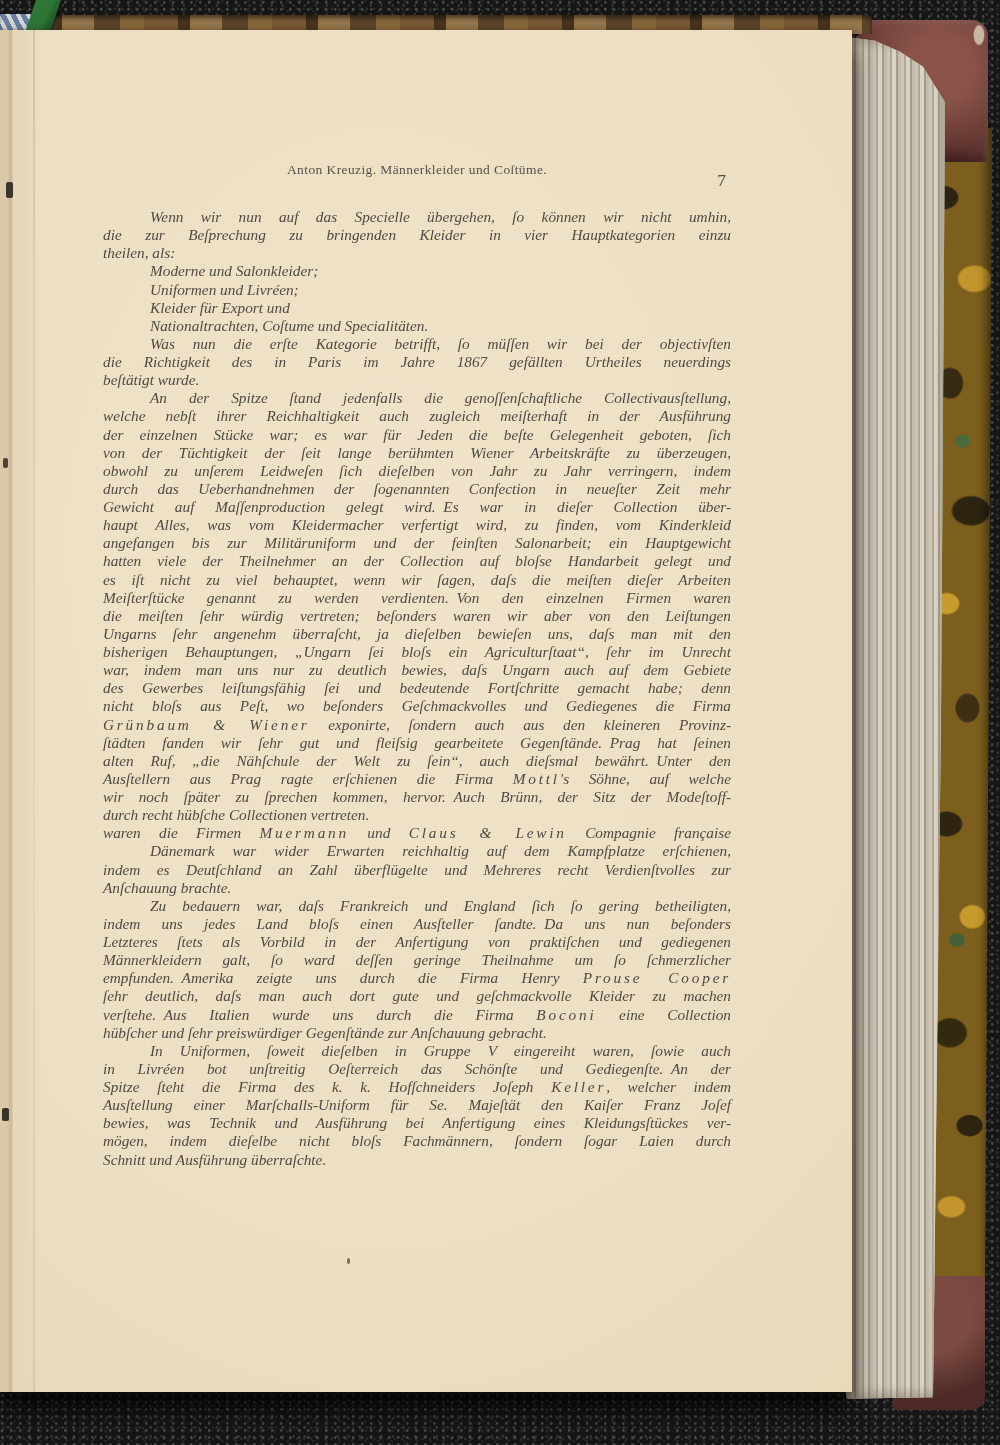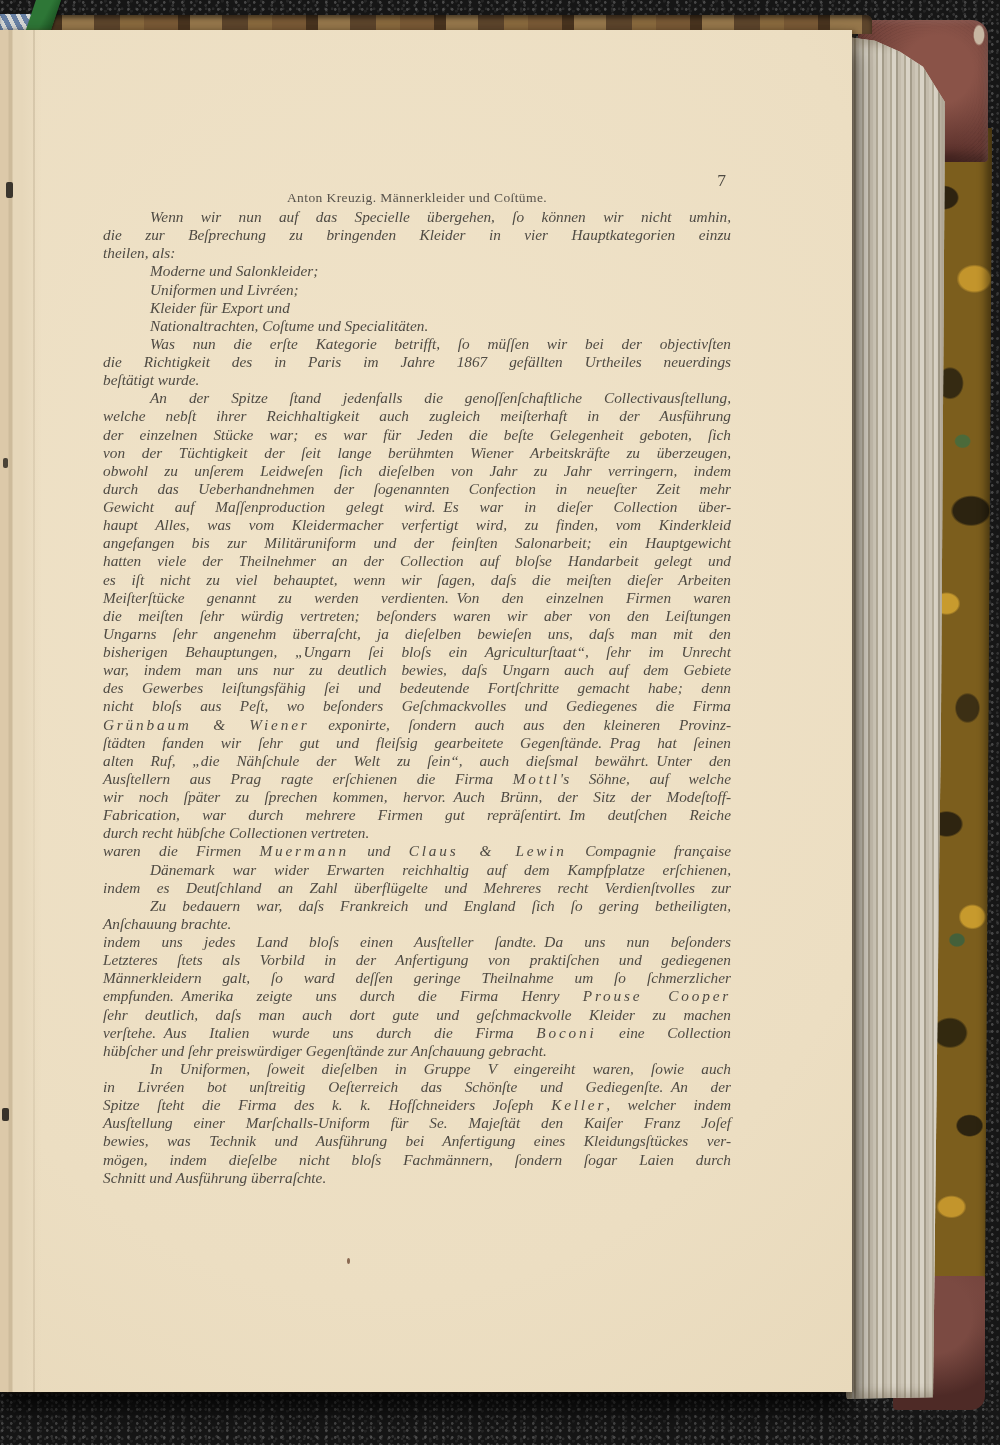--- a/index.html
+++ b/index.html
@@ -77,21 +77,21 @@
   
   .page{position:absolute;left:0;top:30px;width:852px;height:1362px;z-index:7;
       background-color:var(--paper,#ecdec2);
       background-image:radial-gradient(120% 100% at 45% 38%, #f0e3c9 0%, #ecdec2 55%, #e4d4b4 100%);
       box-shadow:3px 0 4px rgba(70,50,25,.4), 0 16px 24px rgba(0,0,0,.85);}
   .page::before{content:"";position:absolute;left:0;top:0;bottom:0;width:42px;
       background:linear-gradient(90deg,#dcc9a9 0 8px,#cdbb9b 9px 12px,#e6d7ba 13px 22px,rgba(236,222,194,0) 42px);}
   .page::after{content:"";position:absolute;left:33px;top:0;bottom:0;width:2px;
       background:linear-gradient(180deg,rgba(120,100,70,.18),rgba(120,100,70,.05) 60%,rgba(120,100,70,.15));}
 
-  .running-head{position:absolute;left:103px;top:160px;width:628px;height:22px;
+  .running-head{position:absolute;left:103px;top:132px;width:628px;height:22px;
       color:#57524b;font-size:13.5px;letter-spacing:.4px;text-align:center;}
   .page-number{position:absolute;right:126px;top:140px;color:#4e4a43;font-size:17.5px;}
 
   .text-block{position:absolute;left:103px;top:178px;width:628px;
       color:var(--ink,#4e4a43);font-size:15.3px;line-height:18.12px;font-style:italic;}
   .line{white-space:normal;text-align:justify;text-align-last:left;}
   .line.just{text-align-last:justify;}
   .line.ind{text-indent:47px;}
   .sp{letter-spacing:2.8px;}
 
@@ -147,27 +147,26 @@
         <div class="line just"><span>Ungarns ſehr angenehm überraſcht, ja dieſelben bewieſen uns, daſs man mit den</span></div>
         <div class="line just"><span>bisherigen Behauptungen, „Ungarn ſei bloſs ein Agriculturſtaat“, ſehr im Unrecht</span></div>
         <div class="line just"><span>war, indem man uns nur zu deutlich bewies, daſs Ungarn auch auf dem Gebiete</span></div>
         <div class="line just"><span>des Gewerbes leiſtungsfähig ſei und bedeutende Fortſchritte gemacht habe; denn</span></div>
         <div class="line just"><span>nicht bloſs aus Peſt, wo beſonders Geſchmackvolles und Gediegenes die Firma</span></div>
         <div class="line just"><span class="sp">Grünbaum &amp; Wiener</span><span> exponirte, ſondern auch aus den kleineren Provinz-</span></div>
         <div class="line just"><span>ſtädten fanden wir ſehr gut und fleiſsig gearbeitete Gegenſtände. Prag hat ſeinen</span></div>
         <div class="line just"><span>alten Ruf, „die Nähſchule der Welt zu ſein“, auch dieſsmal bewährt. Unter den</span></div>
         <div class="line just"><span>Ausſtellern aus Prag ragte erſchienen die Firma </span><span class="sp">Mottl</span><span>'s Söhne, auf welche</span></div>
         <div class="line just"><span>wir noch ſpäter zu ſprechen kommen, hervor. Auch Brünn, der Sitz der Modeſtoff-</span></div>
-        <div class="line just"><span>Fabrication, war durch mehrere Firmen gut repräſentirt. Im deutſchen Reiche</span></div>
         <div class="line"><span>durch recht hübſche Collectionen vertreten.</span></div>
         <div class="line just"><span>waren die Firmen </span><span class="sp">Muermann</span><span> und </span><span class="sp">Claus &amp; Lewin</span><span> Compagnie française</span></div>
         <div class="line ind just"><span>Dänemark war wider Erwarten reichhaltig auf dem Kampfplatze erſchienen,</span></div>
         <div class="line just"><span>indem es Deutſchland an Zahl überflügelte und Mehreres recht Verdienſtvolles zur</span></div>
+        <div class="line"><span>Anſchauung brachte.</span></div>
         <div class="line ind just"><span>Zu bedauern war, daſs Frankreich und England ſich ſo gering betheiligten,</span></div>
-        <div class="line"><span>Anſchauung brachte.</span></div>
         <div class="line just"><span>indem uns jedes Land bloſs einen Ausſteller ſandte. Da uns nun beſonders</span></div>
         <div class="line just"><span>Letzteres ſtets als Vorbild in der Anfertigung von praktiſchen und gediegenen</span></div>
         <div class="line just"><span>Männerkleidern galt, ſo ward deſſen geringe Theilnahme um ſo ſchmerzlicher</span></div>
         <div class="line just"><span>empfunden. Amerika zeigte uns durch die Firma Henry </span><span class="sp">Prouse Cooper</span></div>
         <div class="line just"><span>ſehr deutlich, daſs man auch dort gute und geſchmackvolle Kleider zu machen</span></div>
         <div class="line just"><span>verſtehe. Aus Italien wurde uns durch die Firma </span><span class="sp">Boconi</span><span> eine Collection</span></div>
         <div class="line"><span>hübſcher und ſehr preiswürdiger Gegenſtände zur Anſchauung gebracht.</span></div>
         <div class="line ind just"><span>In Uniformen, ſoweit dieſelben in Gruppe V eingereiht waren, ſowie auch</span></div>
         <div class="line just"><span>in Livréen bot unſtreitig Oeſterreich das Schönſte und Gediegenſte. An der</span></div>
         <div class="line just"><span>Spitze ſteht die Firma des k. k. Hofſchneiders Joſeph </span><span class="sp">Keller</span><span>, welcher indem</span></div>

